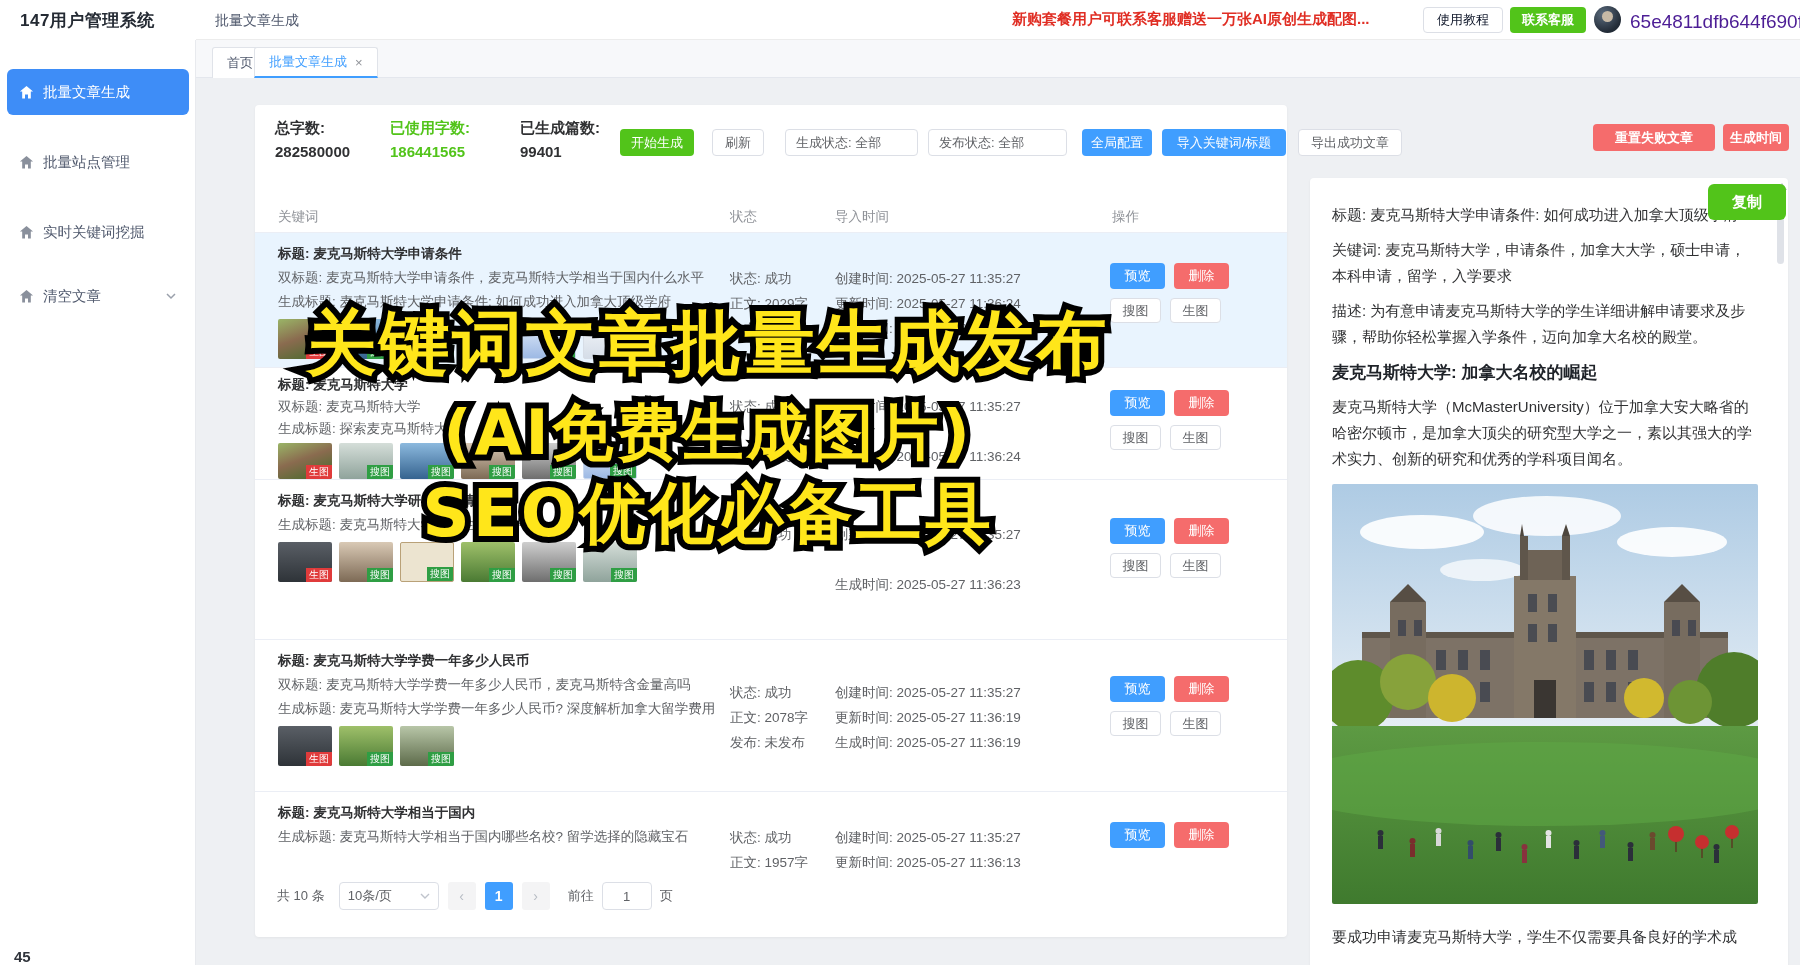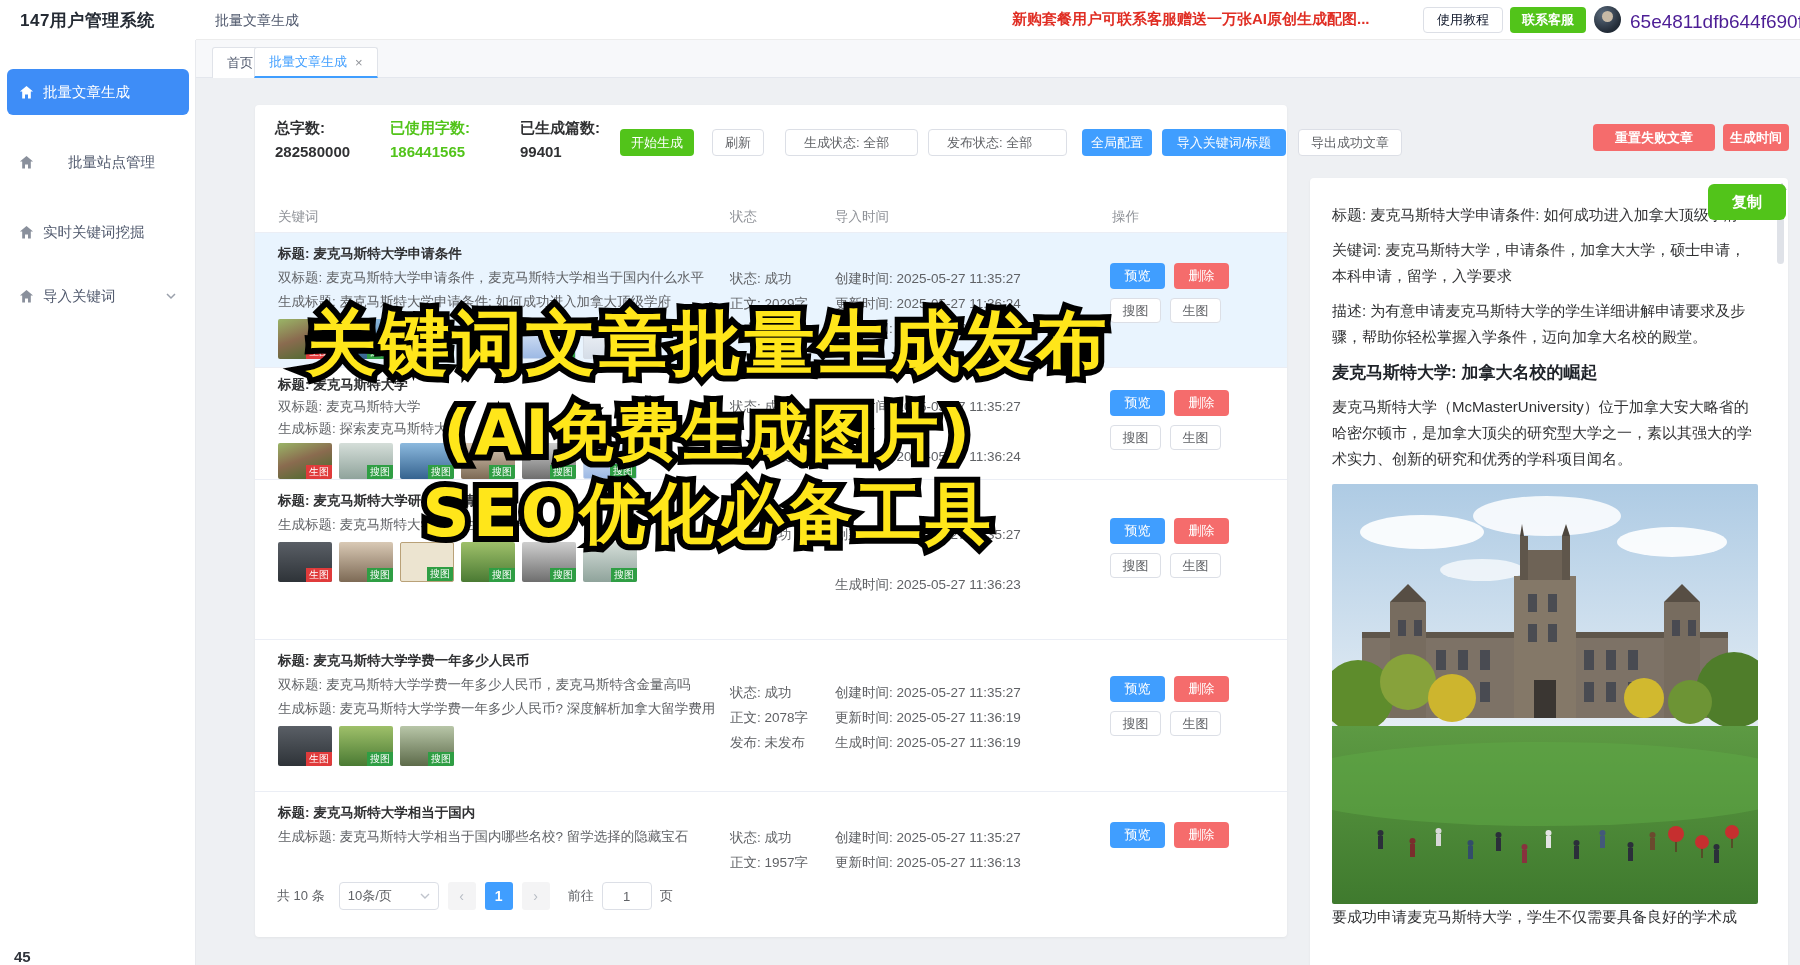--- a/index.html
+++ b/index.html
@@ -38,21 +38,21 @@
   .card { position:absolute; left:255px; top:105px; width:1032px; height:832px; background:#fff; border-radius:4px; box-shadow:0 1px 3px rgba(0,0,0,.05); }
   .stat { position:absolute; top:14px; font-size:15px; }
   .stat .slabel { font-weight:700; color:#303133; }
   .stat .svalue { font-weight:700; color:#303133; margin-top:5px; }
   .stat.green .slabel, .stat.green .svalue { color:#52c41a; }
   .tb-btn { position:absolute; top:24px; height:27px; border-radius:4px; font-size:13px; display:flex; align-items:center; justify-content:center; cursor:pointer; }
   .b-green { background:#52c41a; color:#fff; }
   .b-blue { background:#409eff; color:#fff; }
   .b-plain { background:#fff; border:1px solid #dcdfe6; color:#606266; }
   .b-red { background:#f56c6c; color:#fff; }
-  .sel-box { justify-content:flex-start; padding:0 18px; color:#606266; }
+  .sel-box { justify-content:flex-start; padding:0 10px; color:#606266; }
 
   
   .thead { position:absolute; left:0; top:95px; width:100%; height:33px; border-bottom:1px solid #ebeef5; font-size:13.5px; color:#909399; }
   .thead span { position:absolute; line-height:33px; }
   .tlist { position:absolute; left:0; top:128px; width:100%; height:635px; overflow:hidden; }
   .trow { position:relative; width:100%; border-bottom:1px solid #ebeef5; overflow:hidden; }
   .trow.selected { background:#e9f4fe; }
   .cell-kw { padding:9px 0 0 23px; width:600px; font-size:13.5px; }
   .t1 { font-weight:700; color:#303133; line-height:24px; white-space:nowrap; }
   .t2 { color:#606266; line-height:24px; }
@@ -137,37 +137,37 @@
     </div>
   </div>
 
   <div class="sidebar">
     <div class="side-item active" style="top:29px;">
       <svg class="sicon" viewBox="0 0 16 16">
           <path d="M8 1 L15 7 H12.6 V14.5 H9.6 V10 H6.4 V14.5 H3.4 V7 H1 Z" fill="currentColor"></path>
         </svg>
       <span>批量文章生成</span>
     </div>
-    <div class="side-item" style="top:102px;gap:25px;">
+    <div class="side-item" style="top:102px;">
       <svg class="sicon" viewBox="0 0 16 16">
           <path d="M8 1 L15 7 H12.6 V14.5 H9.6 V10 H6.4 V14.5 H3.4 V7 H1 Z" fill="#8a909c"></path>
         </svg>
       <span>批量站点管理</span>
     </div>
     <div class="side-item" style="top:172px;">
       <svg class="sicon" viewBox="0 0 16 16">
           <path d="M8 1 L15 7 H12.6 V14.5 H9.6 V10 H6.4 V14.5 H3.4 V7 H1 Z" fill="#8a909c"></path>
         </svg>
       <span>实时关键词挖掘</span>
     </div>
     <div class="side-item" style="top:236px;">
       <svg class="sicon" viewBox="0 0 16 16">
           <path d="M8 1 L15 7 H12.6 V14.5 H9.6 V10 H6.4 V14.5 H3.4 V7 H1 Z" fill="#8a909c"></path>
         </svg>
-      <span>导入关键词</span>
+      <span>清空文章</span>
       <svg class="side-chevron" width="12" height="12" viewBox="0 0 12 12">
           <polyline points="2,4 6,8 10,4" fill="none" stroke="#9aa0ab" stroke-width="1.5"></polyline>
         </svg>
     </div>
     <div class="side-footer">45</div>
   </div>
 
   <div class="card">
 
     <div class="stat" style="left:20px;">
@@ -554,21 +554,21 @@
         <g>
           <line x1="344" y1="352" x2="344" y2="368" stroke="#5a3b23" stroke-width="1.5"></line>
           <circle cx="344" cy="350" r="8" fill="#c62f2f"></circle>
           <line x1="370" y1="360" x2="370" y2="374" stroke="#5a3b23" stroke-width="1.5"></line>
           <circle cx="370" cy="358" r="7" fill="#c62f2f"></circle>
           <line x1="400" y1="350" x2="400" y2="364" stroke="#5a3b23" stroke-width="1.5"></line>
           <circle cx="400" cy="348" r="7" fill="#c62f2f"></circle>
         </g>
       </svg>
 
-      <div class="pv-block" style="margin-top:0;white-space:nowrap;overflow:hidden;">要成功申请麦克马斯特大学，学生不仅需要具备良好的学术成</div>
+      <div class="pv-block" style="margin-top:20px;white-space:nowrap;overflow:hidden;">要成功申请麦克马斯特大学，学生不仅需要具备良好的学术成</div>
     </div>
   </div>
 
   <div class="wm wm1" data-text="关键词文章批量生成发布">关键词文章批量生成发布</div>
   <div class="wm wm2" data-text="(AI免费生成图片)">(AI免费生成图片)</div>
   <div class="wm wm3" data-text="SEO优化必备工具">SEO优化必备工具</div>
 
 </div>
 
 </body></html>

